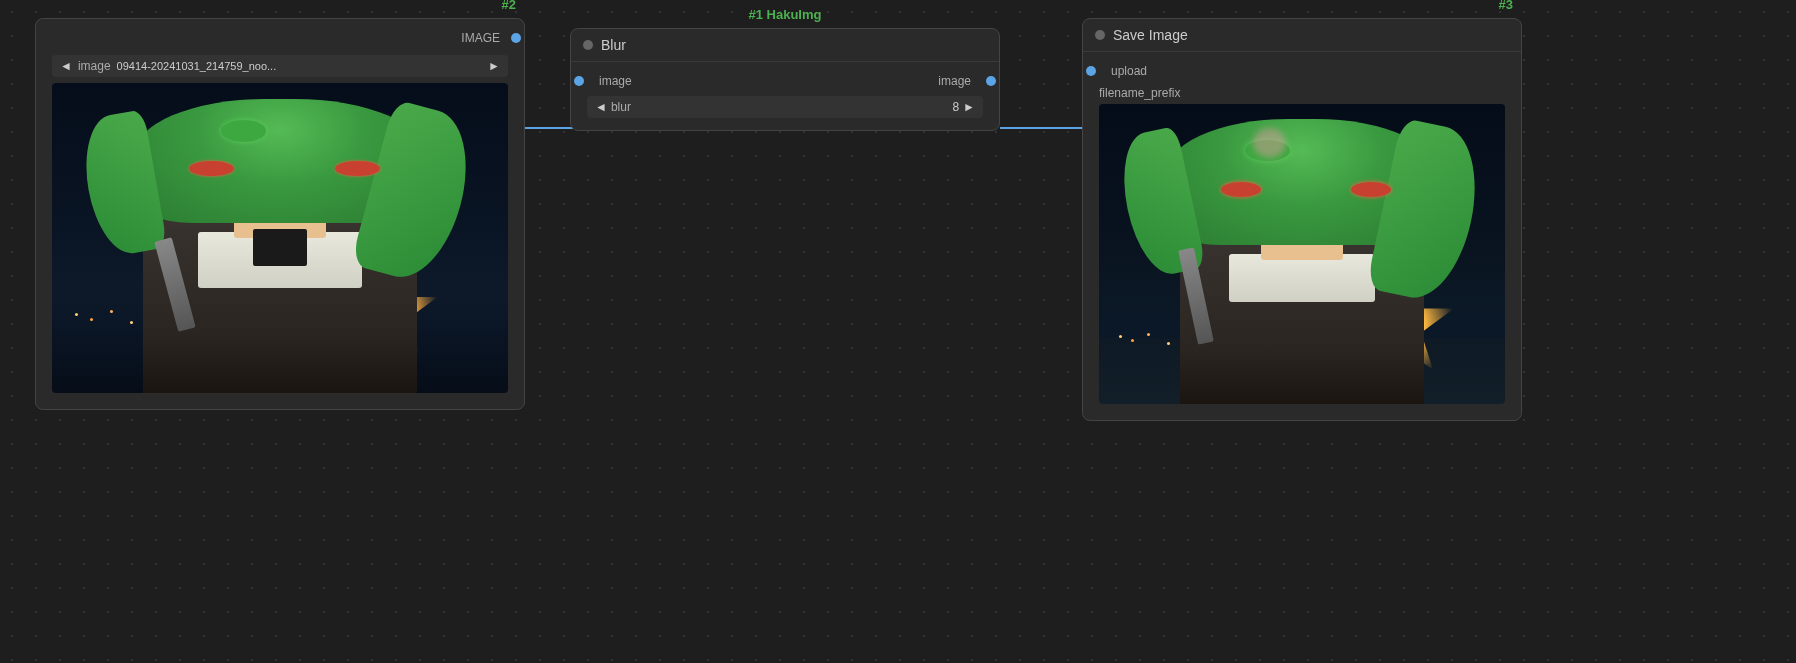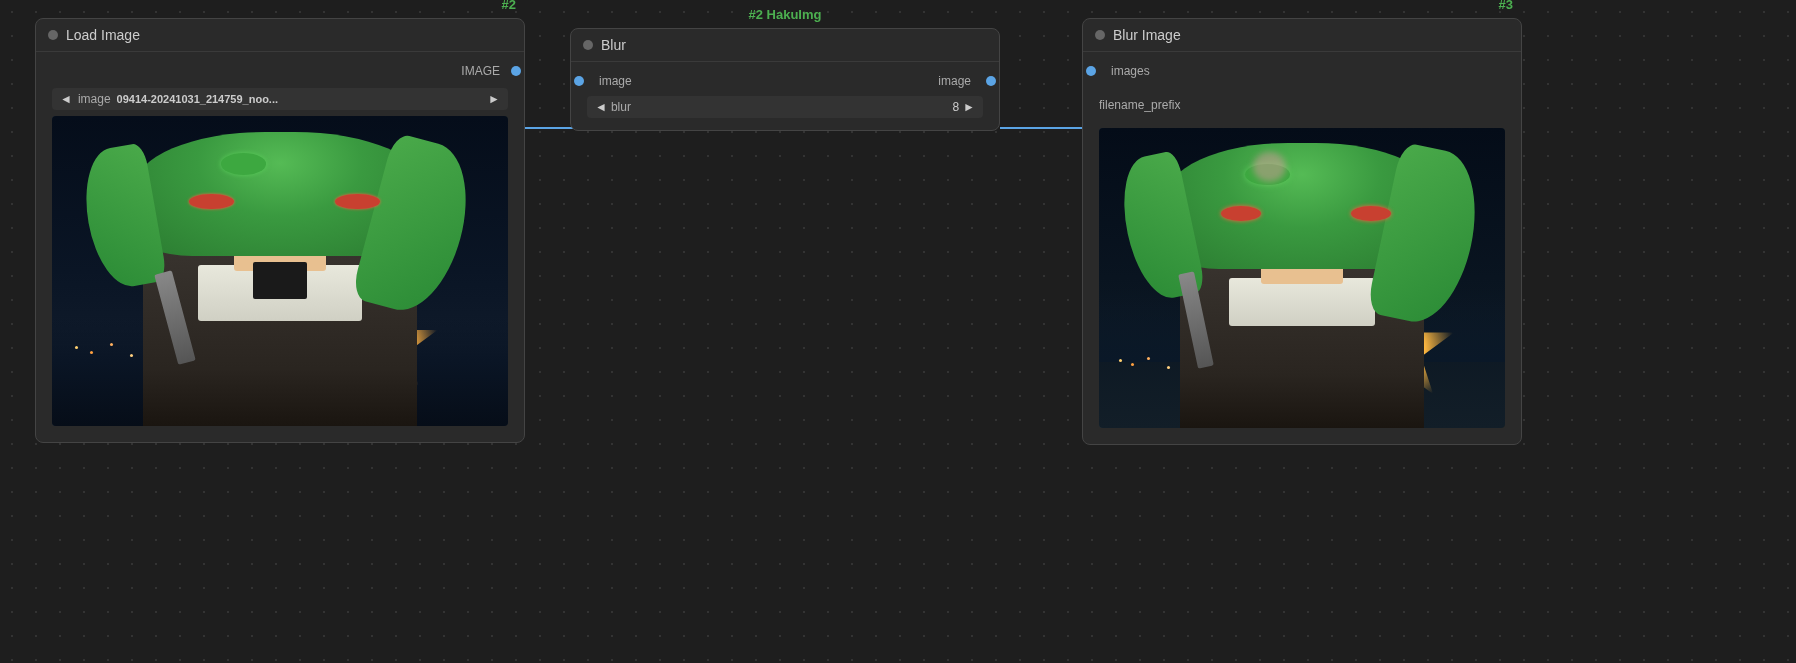--- a/index.html
+++ b/index.html
@@ -111,21 +111,20 @@
       font-size: 12px;
     }
 
     .file-selector-value {
       color: #ccc;
       font-size: 11px;
       flex: 1;
       overflow: hidden;
       text-overflow: ellipsis;
       white-space: nowrap;
-      font-weight: bold;
     }
 
     .upload-btn {
       display: block;
       margin: 4px 8px 8px;
       background-color: #3a3a3a;
       border: 1px solid #555;
       border-radius: 4px;
       color: #ccc;
       font-size: 13px;
@@ -234,21 +233,21 @@
       width: 440px;
     }
 
     .save-image-node .node-content {
       padding: 8px;
     }
 
     .text-input-row {
       display: flex;
       align-items: center;
-      margin: 16px 8px;
+      margin: 4px 8px;
     }
 
     .text-input-label {
       color: #aaa;
       font-size: 12px;
       min-width: 100px;
     }
 
     .text-input-field {
       flex: 1;
@@ -320,24 +319,20 @@
 
   <svg class="connections-svg">
 
     <path d="M 525 128 C 548 128, 548 128, 575 128" stroke="#5ba4e5" stroke-width="2" fill="none"></path>
 
     <path d="M 1000 128 C 1040 128, 1040 128, 1082 128" stroke="#5ba4e5" stroke-width="2" fill="none"></path>
   </svg>
 
   <div class="node load-image-node">
     <div class="node-id-top node-id-top-right">#2</div>
-    <div class="node-header">
-      <div class="node-status-dot"></div>
-      <span class="node-title">Load Image</span>
-    </div>
     <div class="node-content">
 
       <div class="port-row">
         <span class="port-label">IMAGE</span>
         <div class="port-dot"></div>
       </div>
 
 
       <div class="file-selector">
         <span class="file-selector-arrow">◄</span>
@@ -377,21 +372,21 @@
 
           <div style="position:absolute;top:47%;left:44%;right:44%;height:12%;background:#1a1a1a;border-radius:2px;"></div>
 
           <div style="position:absolute;top:50%;left:25%;width:4%;height:30%;background:linear-gradient(180deg,#888,#555);border-radius:2px;transform:rotate(-15deg);"></div>
         </div>
       </div>
     </div>
   </div>
 
   <div class="node blur-node">
-    <div class="node-id-top node-id-top-center">#2 HakuImg</div>
+    <div class="node-id-top node-id-top-center">#1 HakuImg</div>
     <div class="node-header">
       <div class="node-status-dot"></div>
       <span class="node-title">Blur</span>
     </div>
     <div class="node-content">
 
       <div class="input-port-row">
         <div class="input-port-dot"></div>
         <span class="input-port-label">image</span>
 
@@ -406,27 +401,27 @@
         <span class="slider-value">8</span>
         <span class="slider-arrow-right">►</span>
       </div>
     </div>
   </div>
 
   <div class="node save-image-node">
     <div class="node-id-top node-id-top-right">#3</div>
     <div class="node-header">
       <div class="node-status-dot"></div>
-      <span class="node-title">Blur Image</span>
+      <span class="node-title">Save Image</span>
     </div>
     <div class="node-content">
 
       <div class="input-port-row">
         <div class="input-port-dot"></div>
-        <span class="input-port-label">images</span>
+        <span class="input-port-label">upload</span>
       </div>
 
       <div class="text-input-row">
         <span class="text-input-label">filename_prefix</span>
       </div>
 
       <div class="node-image-2">
         <div class="illustration">
 
           <div style="position:absolute;inset:0;background:linear-gradient(180deg,#040c18 0%,#091420 50%,#121e28 100%);"></div>

